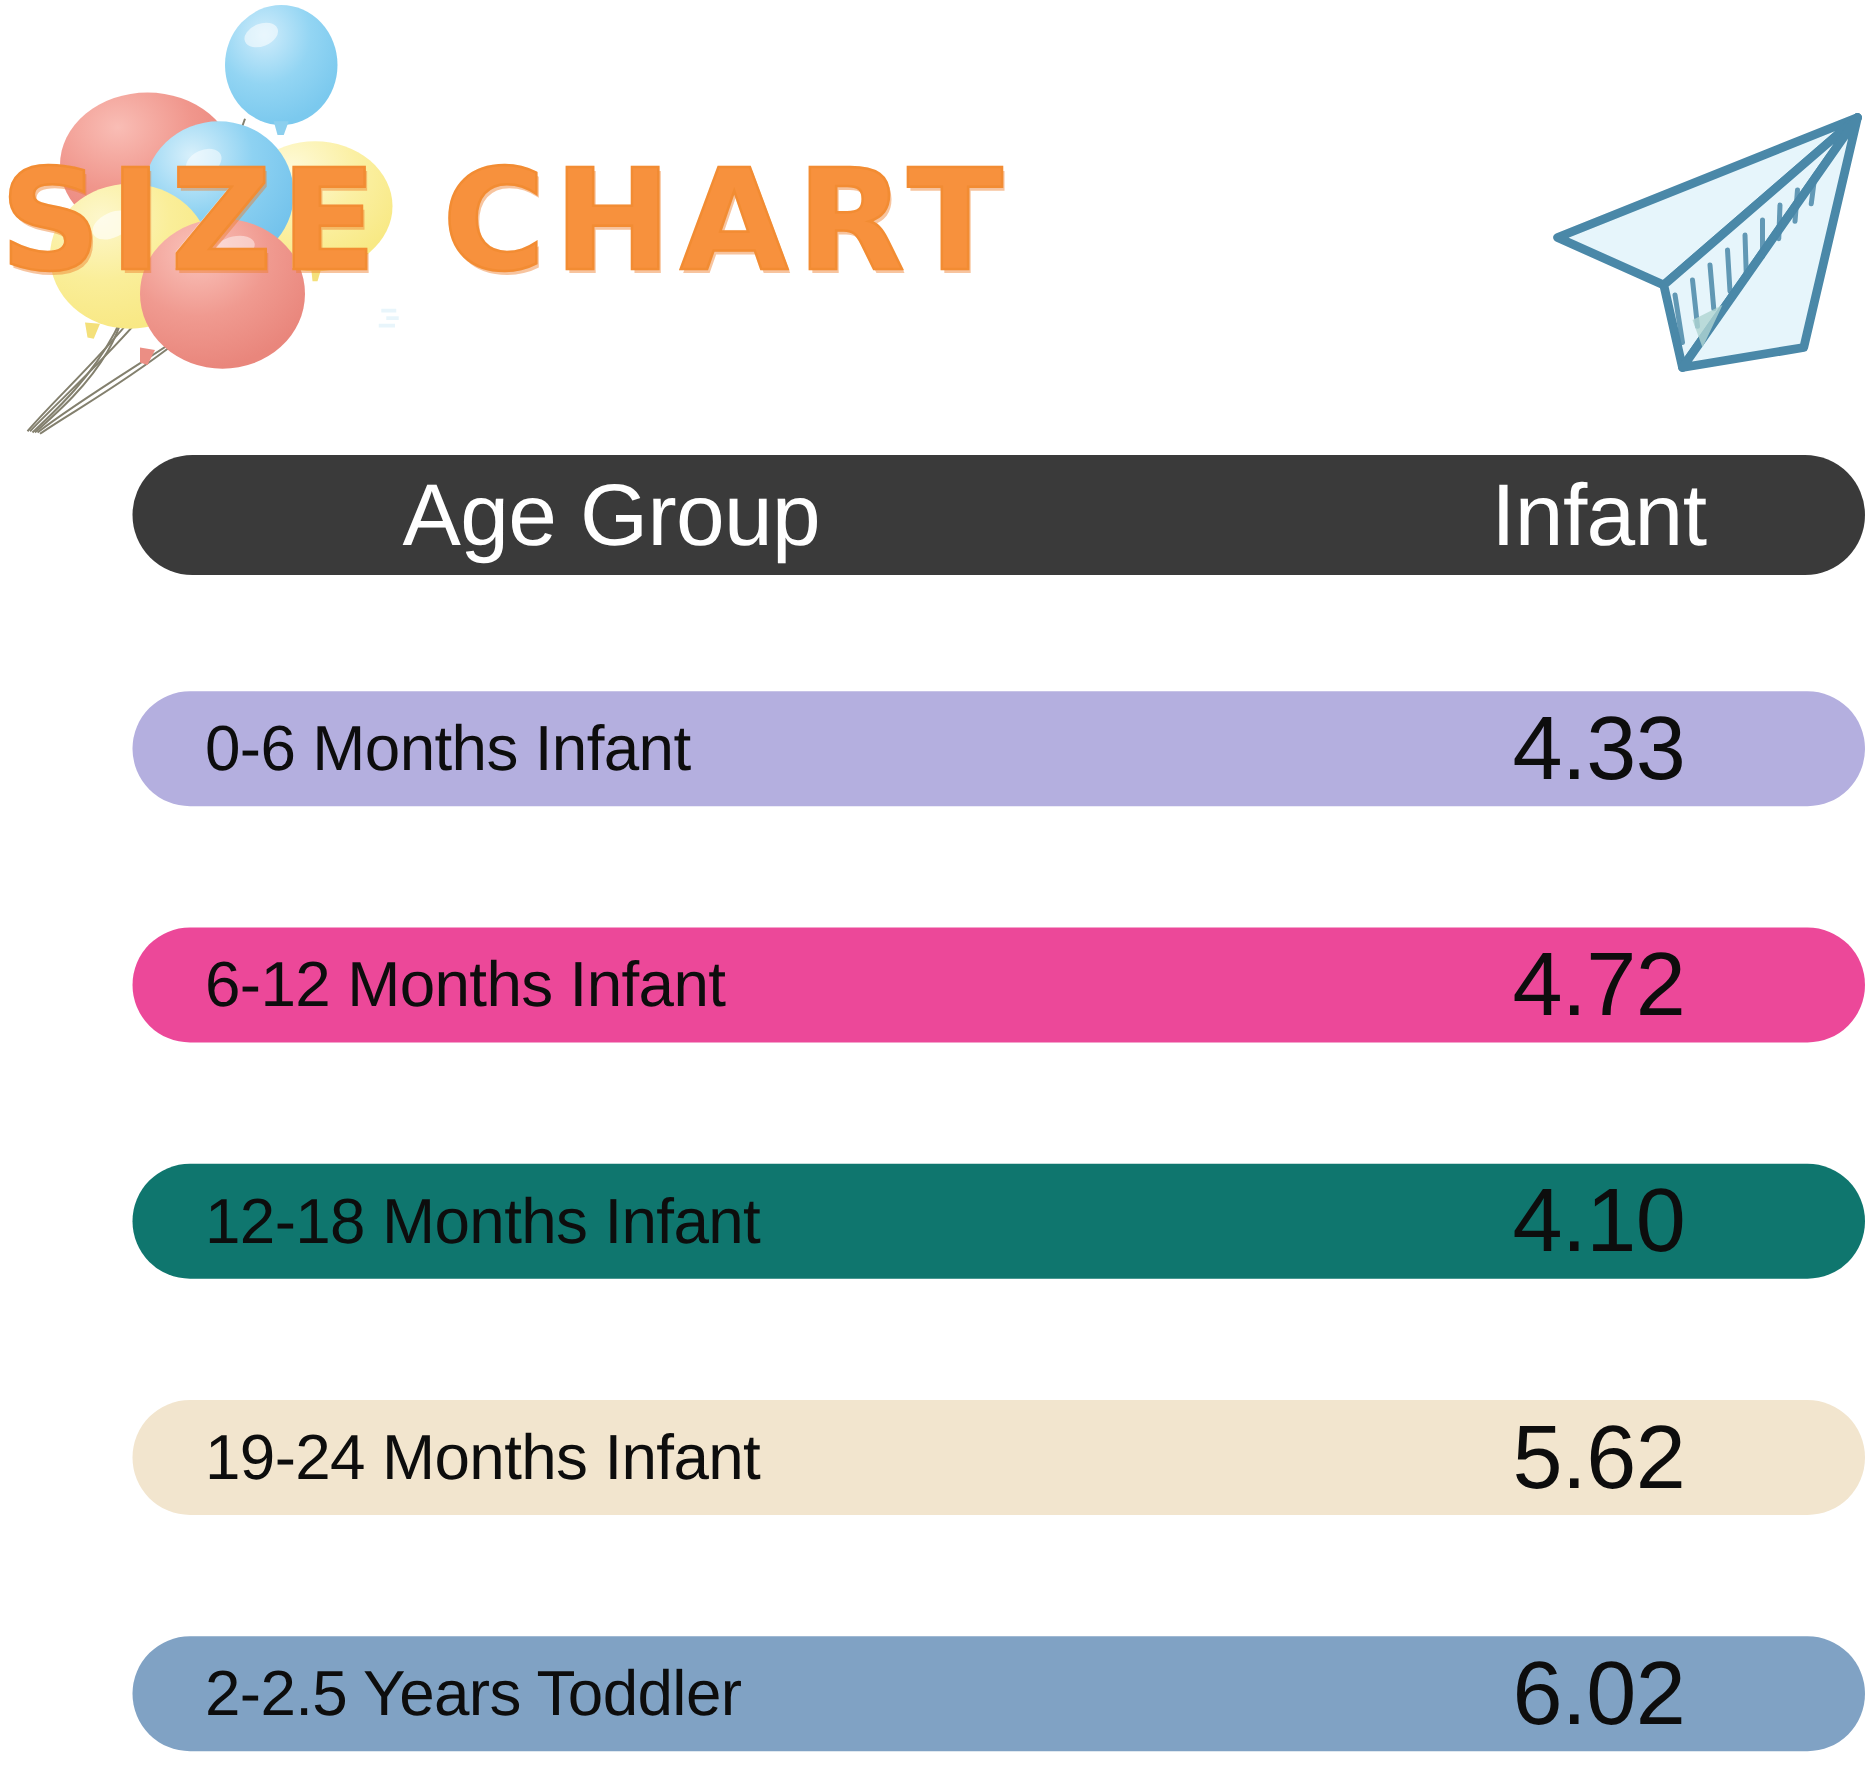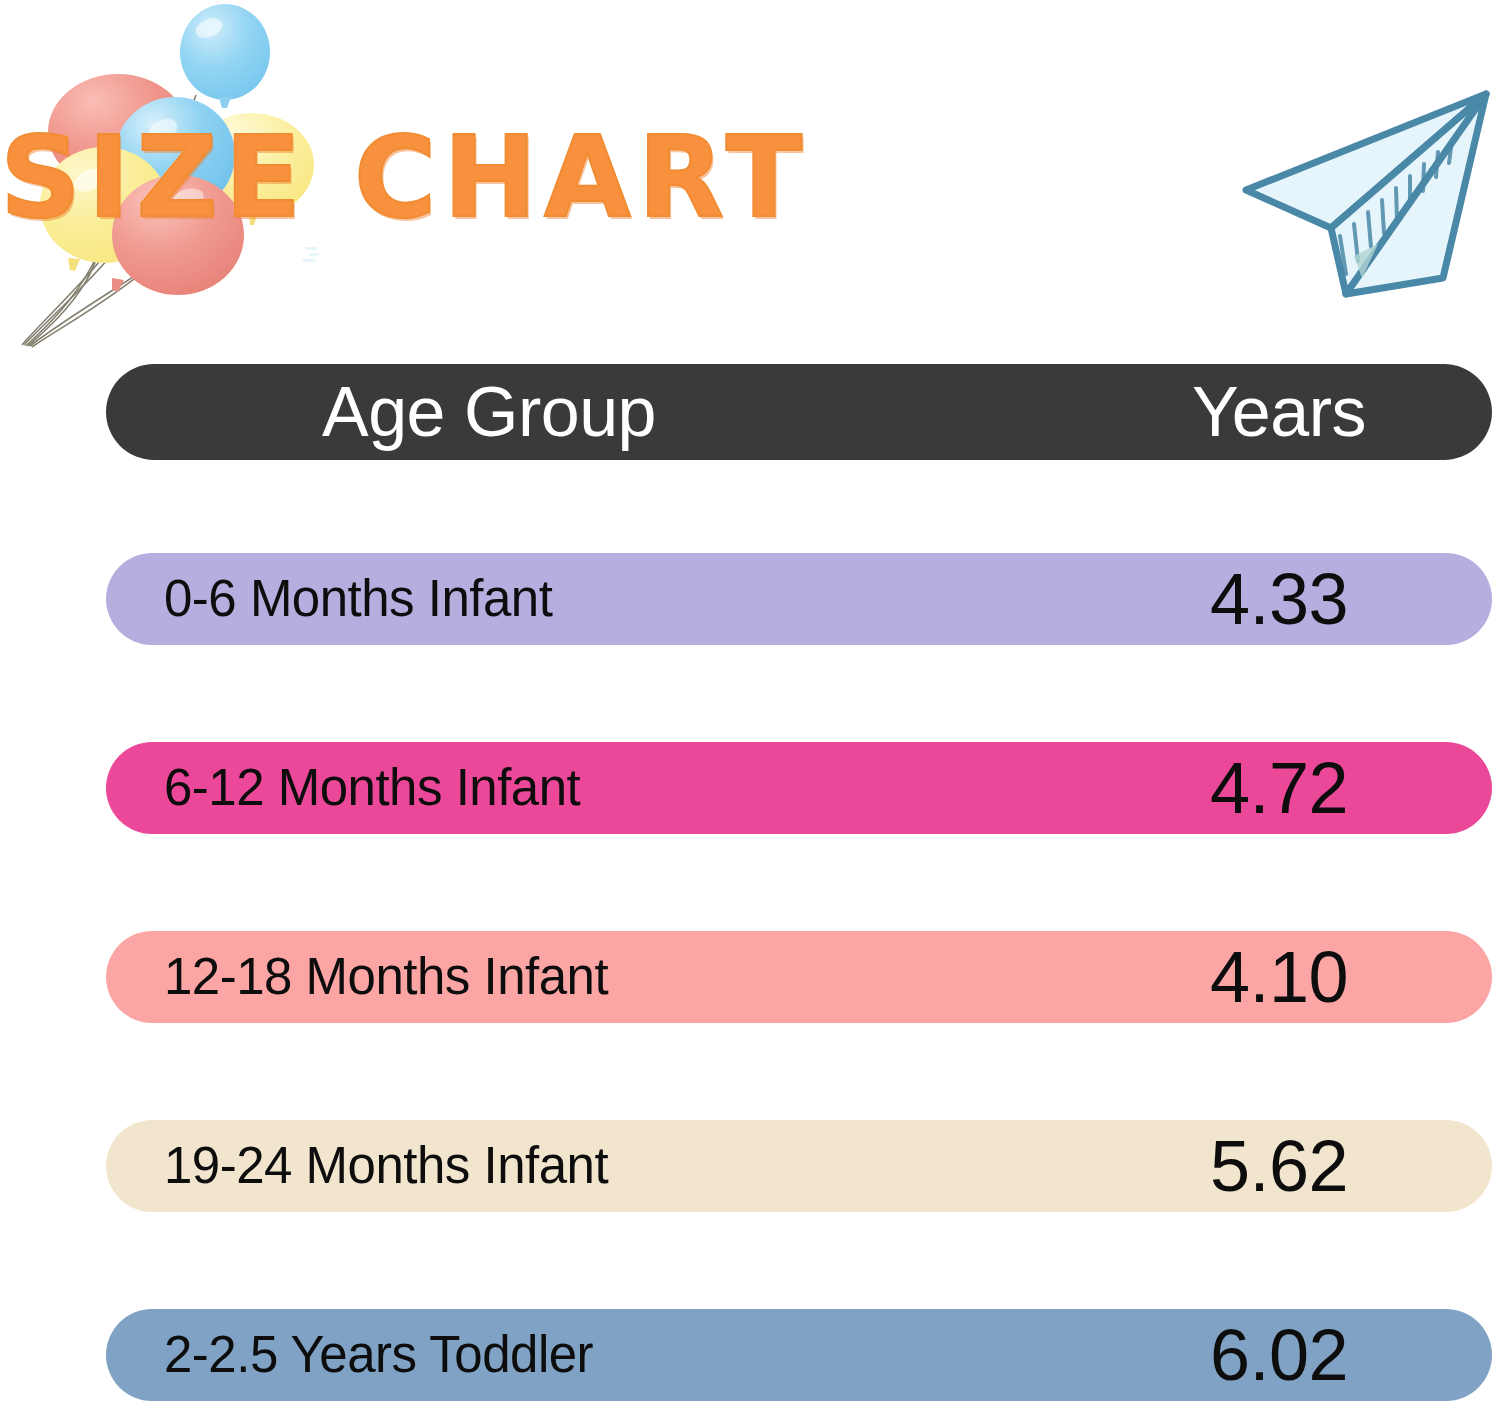--- a/index.html
+++ b/index.html
@@ -206,34 +206,34 @@
     <path d="M126,178 L150,166 L134,200 Z" fill="#AFD4D2" opacity="0.8"></path>
   </svg>
 </div>
 
 <div id="chart-title" style="color: rgb(247, 145, 61);">SIZE CHART</div>
 
 <div id="size-table">
 
   <div class="pill-row" id="header-row" style="background: rgb(58, 58, 58);">
     <span class="cell-label">Age Group</span>
-    <span class="cell-value">Years</span>
+    <span class="cell-value">Infant</span>
   </div>
 
   <div class="pill-row" style="background: rgb(180, 175, 223);">
     <span class="cell-label">0-6 Months Infant</span>
     <span class="cell-value">4.33</span>
   </div>
 
   <div class="pill-row" style="background: #ec4899;">
     <span class="cell-label">6-12 Months Infant</span>
     <span class="cell-value">4.72</span>
   </div>
 
-  <div class="pill-row" style="background: #fca5a5;">
+  <div class="pill-row" style="background: #0f766e;">
     <span class="cell-label">12-18 Months Infant</span>
     <span class="cell-value">4.10</span>
   </div>
 
   <div class="pill-row" style="background: rgb(242, 229, 206);">
     <span class="cell-label">19-24 Months Infant</span>
     <span class="cell-value">5.62</span>
   </div>
 
   <div class="pill-row" style="background: rgb(128, 162, 196);">

